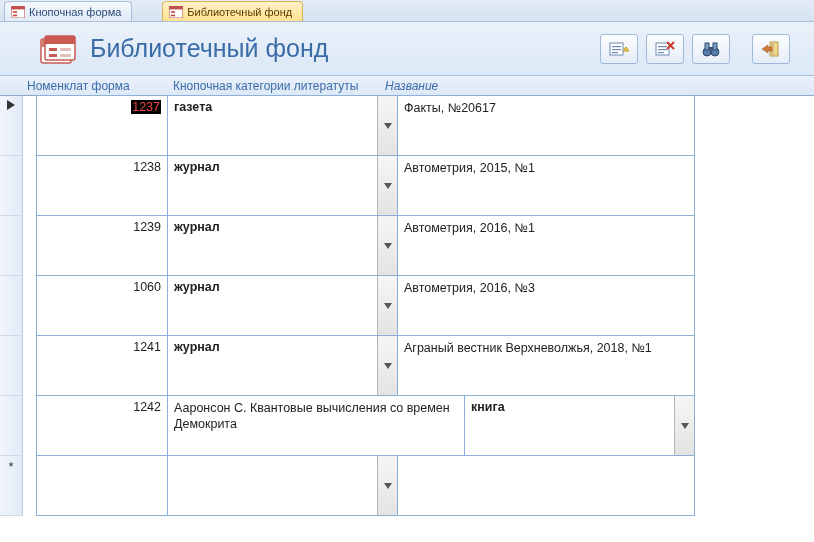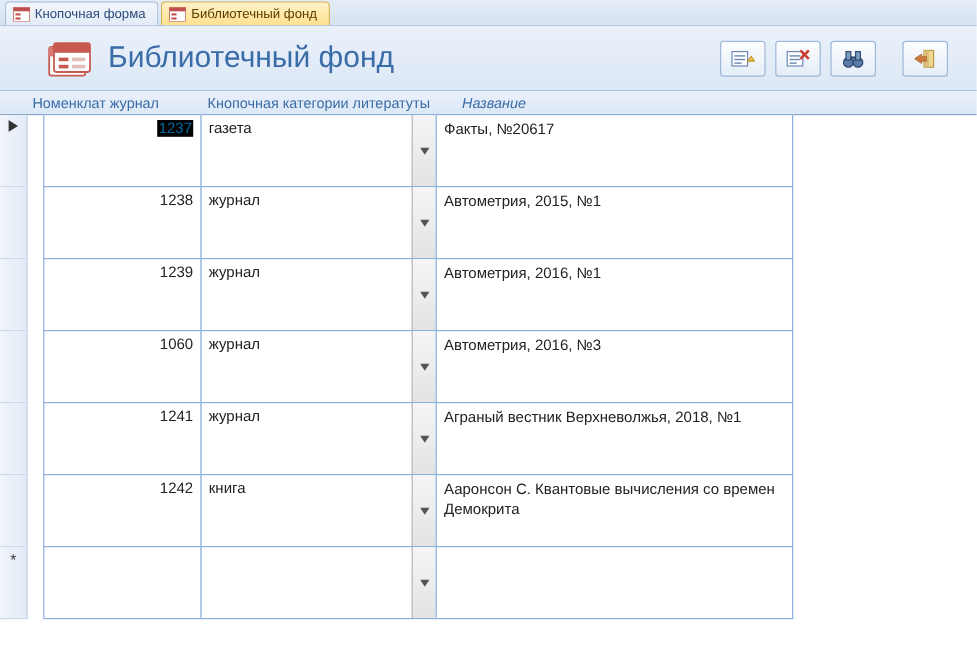--- a/index.html
+++ b/index.html
@@ -11,20 +11,21 @@
     height: 542px;
     overflow: hidden;
   }
   .tabs {
     display: flex;
     background: linear-gradient(#e4ecf7, #d6e2f2);
     border-bottom: 1px solid #a9bfdc;
     height: 22px;
     padding-left: 4px;
     align-items: flex-end;
+    gap: 28px;
   }
   .tab {
     display: flex;
     align-items: center;
     gap: 4px;
     padding: 2px 10px 2px 6px;
     border: 1px solid #a9bfdc;
     border-bottom: none;
     border-radius: 4px 4px 0 0;
     background: linear-gradient(#f3f7fc, #e2ebf6);
@@ -113,36 +114,36 @@
     border: 1px solid #8cb0dc;
     background: #fff;
     margin-top: -1px;
     margin-left: -1px;
     padding: 4px 6px;
     font-size: 12.5px;
     color: #222;
     position: relative;
   }
   .c-id { width: 132px; text-align: right; padding-right: 6px;}
-  .c-cat { width: 197px; padding-right: 24px;}
+  .c-cat { width: 231px; padding-right: 24px; font-weight: bold;}
   .c-name { width: 298px; line-height: 1.3; }
   .dd {
     position: absolute;
     right: 0; top: 0; bottom: 0;
     width: 20px;
     border-left: 1px solid #b5b5b5;
     background: linear-gradient(#f6f6f6,#e3e3e3);
     display:flex;
     align-items:center;
     justify-content:center;
     cursor:pointer;
   }
   .dd svg { width:8px; height:6px; }
   .selected-val {
-    background:#000; color:#0369a1; padding:0 1px;
+    background:#000; color:#ef4444; padding:0 1px;
   }
 </style>
 </head>
 <body>
 
 <div class="tabs">
   <div class="tab">
     <svg class="tab-icon" viewBox="0 0 16 14">
         <rect x="0" y="0" width="16" height="14" rx="1" fill="#fff" stroke="#c0504d"></rect>
         <rect x="0" y="0" width="16" height="4" fill="#c0504d"></rect>
@@ -208,21 +209,21 @@
         <rect x="8" y="1" width="8" height="14" fill="#f0d890" stroke="#b89a4a"></rect>
         <rect x="8" y="1" width="4" height="14" fill="#d8be78"></rect>
         <polygon points="0,8 6,4 6,6 10,6 10,10 6,10 6,12" fill="#cc7a3a" stroke="#a05a24" stroke-width="0.5"></polygon>
       </svg>
     </div>
   </div>
 </div>
 
 <div class="colheads">
   <div class="sel"></div>
-  <div class="c1">Номенклат журнал</div>
+  <div class="c1">Номенклат форма</div>
   <div class="c2">Кнопочная категории литератуты</div>
   <div class="c3">Название</div>
 </div>
 
 <div class="rows" id="rows">
     <div class="row">
       <div class="selcol">
         <svg width="8" height="10" viewBox="0 0 8 10">
           <polygon points="0,0 8,5 0,10" fill="#333"></polygon>
         </svg>
@@ -277,26 +278,26 @@
           <svg viewBox="0 0 8 6">
             <polygon points="0,0 8,0 4,6" fill="#555"></polygon>
           </svg>
         </div></div>
       <div class="cell c-name">Аграный вестник Верхневолжья, 2018, №1</div>
     </div>
     <div class="row">
       <div class="selcol"></div>
       <div class="gap"></div>
       <div class="cell c-id">1242</div>
+      <div class="cell c-name">Ааронсон С. Квантовые вычисления со времен Демокрита</div>
       <div class="cell c-cat">книга<div class="dd">
           <svg viewBox="0 0 8 6">
             <polygon points="0,0 8,0 4,6" fill="#555"></polygon>
           </svg>
         </div></div>
-      <div class="cell c-name">Ааронсон С. Квантовые вычисления со времен Демокрита</div>
     </div>
     <div class="row">
       <div class="selcol">
         <span style="font-size:13px;color:#333;line-height:1">*</span>
       </div>
       <div class="gap"></div>
       <div class="cell c-id"></div>
       <div class="cell c-cat">
         <div class="dd">
           <svg viewBox="0 0 8 6">

